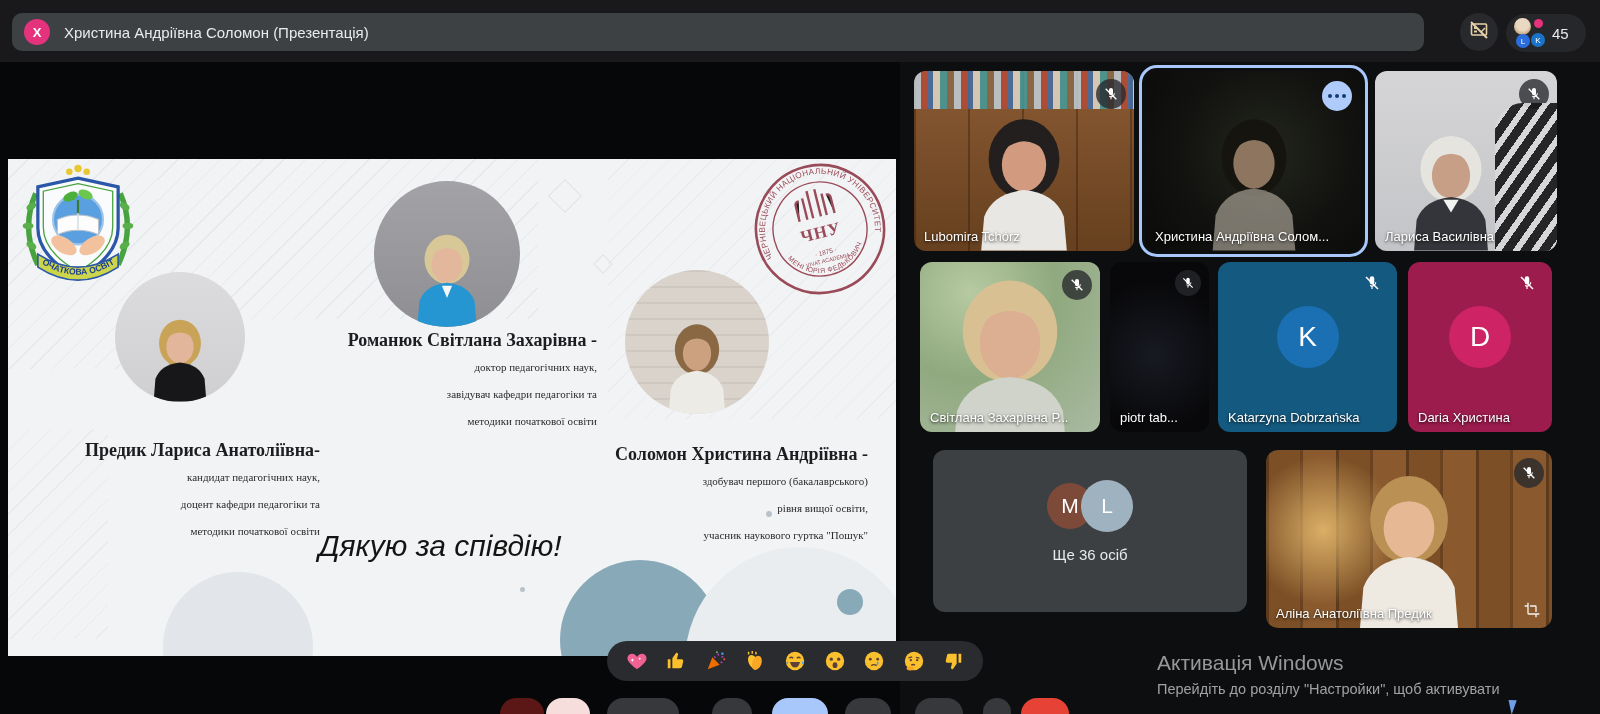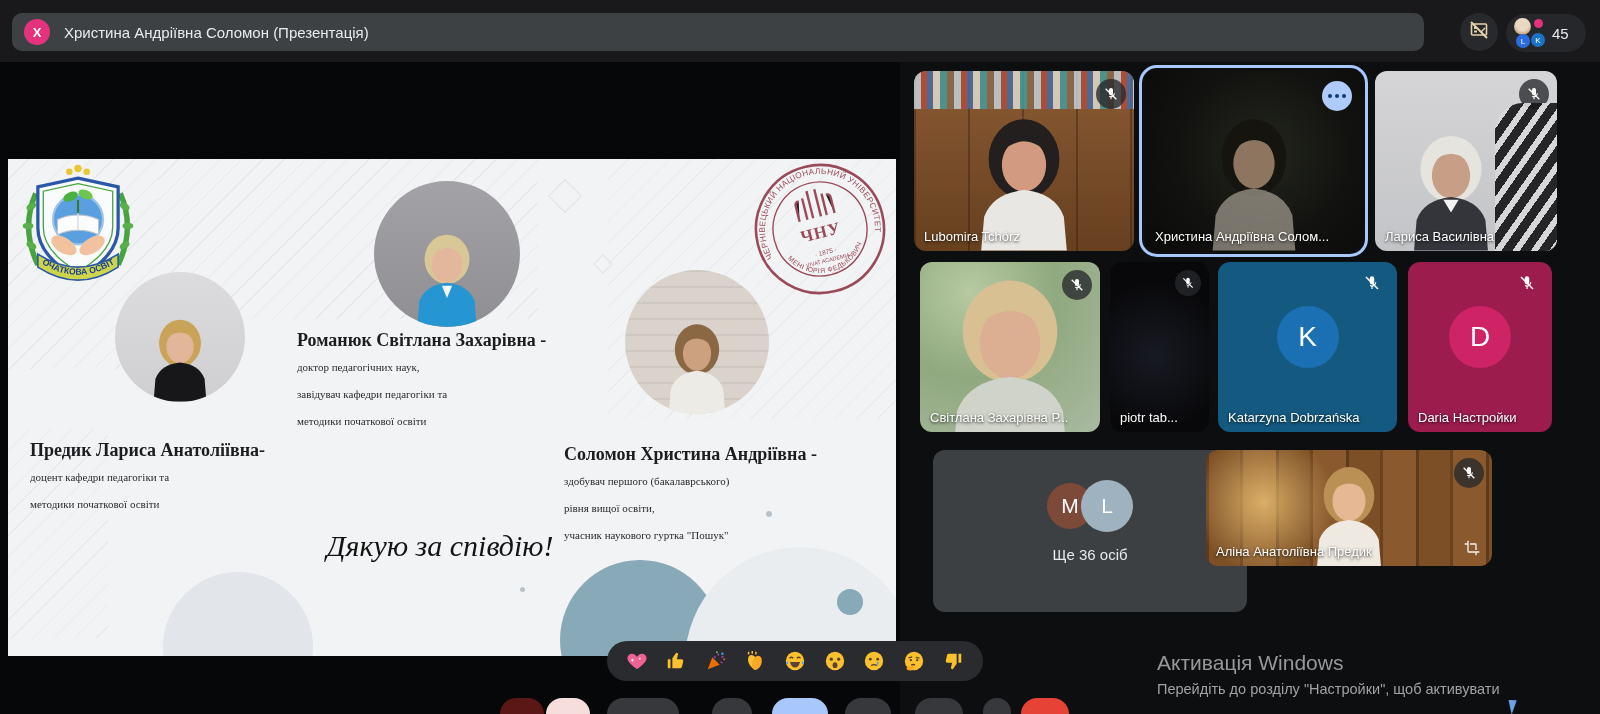--- a/index.html
+++ b/index.html
@@ -24,25 +24,25 @@
     font-size:8px;display:flex;align-items:center;justify-content:center}
   .cluster .c-l{left:2px;top:16px;background:#2a6ddf}
   .cluster .c-k{left:17px;top:15px;background:#1a73c8}
   .ppl-count{color:#e8eaed;font-size:15px}
   
   .share-area{position:absolute;left:0;top:62px;width:900px;height:652px;background:#060708}
   .slide{position:absolute;left:8px;top:97px;width:888px;height:497px;background:#f2f3f4;overflow:hidden}
   .diag{position:absolute;background:repeating-linear-gradient(135deg,transparent 0 14px,#e3e6ea 14px 15px);opacity:.85}
   .diamond{position:absolute;border:1px solid #dfe2e7;transform:rotate(45deg)}
   .deco-circle{position:absolute;border-radius:50%}
-  .person-block{position:absolute;text-align:left;font-family:"Liberation Serif",serif}
+  .person-block{position:absolute;text-align:right;font-family:"Liberation Serif",serif}
   .p-name{font-size:18px;font-weight:bold;color:#1c1d20;line-height:27px}
   .p-line{font-size:11px;color:#2a2b2e;line-height:27px}
   .thanks{position:absolute;left:262px;top:370px;width:340px;text-align:center;
-    font-family:Liberation Serif, serif;font-style:italic;font-size:30px;color:#141414}
+    font-family:Liberation Sans, sans-serif;font-style:italic;font-size:30px;color:#141414}
   .portrait{position:absolute;border-radius:50%;overflow:hidden}
   .sil{position:absolute;bottom:0;left:50%;transform:translateX(-50%);height:82%;width:70%}
   
   .pc1{background:linear-gradient(180deg,#dcdcde 0,#cfcfd2 100%)}
   .pc1 .hair,.pc1 .hairfront{fill:#c9a458}.pc1 .face{fill:#e2b69a}.pc1 .body{fill:#17171a}
   .pc2{background:linear-gradient(180deg,#a3a3a7 0,#8e8e93 100%)}
   .pc2 .hair,.pc2 .hairfront{fill:#d9c897}.pc2 .face{fill:#e3b79c}.pc2 .body{fill:#2596d1}
   .pc3{background:repeating-linear-gradient(0deg,#d9d3cc 0 14px,#cfc8c0 14px 16px)}
   .pc3 .hair,.pc3 .hairfront{fill:#8a6844}.pc3 .face{fill:#cba180}.pc3 .body{fill:#edebe6}
   
@@ -58,21 +58,21 @@
     background:#aecbfa;display:flex;align-items:center;justify-content:center;gap:3px}
   .menu-btn i{width:4px;height:4px;border-radius:50%;background:#123a74}
   .t1{left:914px;top:71px;width:220px;height:180px}
   .t2{left:1145px;top:71px;width:217px;height:180px}
   .t3{left:1375px;top:71px;width:182px;height:180px}
   .t4{left:920px;top:262px;width:180px;height:170px}
   .t5{left:1110px;top:262px;width:99px;height:170px}
   .t6{left:1218px;top:262px;width:179px;height:170px}
   .t7{left:1408px;top:262px;width:144px;height:170px}
   .t8{left:933px;top:450px;width:314px;height:162px;background:#3c4043}
-  .t9{left:1206px;top:450px;width:286px;height:116px}
+  .t9{left:1266px;top:450px;width:286px;height:178px}
   
   .v-lubomira{background:
     repeating-linear-gradient(90deg,rgba(40,20,8,.35) 0 2px,transparent 2px 54px),
     linear-gradient(180deg,#8a5c34 0,#7a4e2a 45%,#66401f 100%)}
   .v-lubomira::before{content:"";position:absolute;left:0;top:0;right:0;height:38px;
     background:repeating-linear-gradient(90deg,#c6d8e4 0 7px,#b84a37 7px 13px,#3f6fae 13px 19px,#e8e2d2 19px 26px,#3fa0a4 26px 33px,#8a6a4a 33px 40px);opacity:.8}
   .v-lubomira .hair,.v-lubomira .hairfront{fill:#241f1f}.v-lubomira .face{fill:#d29a7e}.v-lubomira .body{fill:#e9e7e3}
   .v-khrystyna{background:radial-gradient(circle at 55% 45%,#23251d 0,#121310 55%,#0a0b09 100%)}
   .v-khrystyna .hair,.v-khrystyna .hairfront{fill:#15140f}.v-khrystyna .face{fill:#8d7560}.v-khrystyna .body{fill:#cfc6b8;opacity:.55}
   .v-larysa{background:linear-gradient(180deg,#d5d5d7 0,#c3c4c7 100%)}
@@ -232,20 +232,21 @@
       <svg class="sil" viewBox="0 0 100 100" preserveAspectRatio="xMidYMax meet">
         <ellipse class="hair" cx="50" cy="36" rx="22" ry="25"></ellipse>
         <ellipse class="face" cx="50" cy="40" rx="14" ry="17"></ellipse>
         <path class="hairfront" d="M32 44 Q29 15 50 14 Q71 15 68 44 Q65 26 50 25 Q35 26 32 44 Z"></path>
         <path class="body" d="M50 57 Q30 59 24 75 L22 100 H78 L76 75 Q70 59 50 57 Z"></path>
       </svg>
     </div>
 
     <div class="person-block" style="left:22px;top:278px;width:290px">
       <div class="p-name">Предик Лариса Анатоліївна-</div>
+      <div class="p-line">кандидат педагогічних наук,</div>
       <div class="p-line">доцент  кафедри педагогіки та</div>
       <div class="p-line">методики початкової освіти</div>
     </div>
     <div class="person-block" style="left:289px;top:168px;width:300px">
       <div class="p-name">Романюк Світлана Захарівна -</div>
       <div class="p-line">доктор педагогічних наук,</div>
       <div class="p-line">завідувач кафедри педагогіки та</div>
       <div class="p-line">методики початкової освіти</div>
     </div>
     <div class="person-block" style="left:556px;top:282px;width:304px">
@@ -357,21 +358,21 @@
 <div class="tile t7" style="background:#9c1c4e">
   <div class="letter-circle" style="background:#ce2365">D</div>
   <div class="micb bare">
     <svg width="18" height="18" viewBox="0 0 24 24">
         <path d="M12 14a3 3 0 0 0 3-3V6a3 3 0 0 0-6 0v5a3 3 0 0 0 3 3z" fill="#fff"></path>
         <path d="M17 11a5 5 0 0 1-7.6 4.3" stroke="#fff" stroke-width="1.6" fill="none"></path>
         <path d="M12 16v4" stroke="#fff" stroke-width="1.6"></path>
         <path d="M4 4l16 16" stroke="#fff" stroke-width="2"></path>
       </svg>
   </div>
-  <div class="tile-name">Daria Настройки</div>
+  <div class="tile-name">Daria Христина</div>
 </div>
 
 <div class="tile t8">
   <div class="ovf-wrap">
     <div class="ovf-avs">
       <div class="av-m">M</div>
       <div class="av-l">L</div>
     </div>
     <div class="ovf-label">Ще 36 осіб</div>
   </div>

